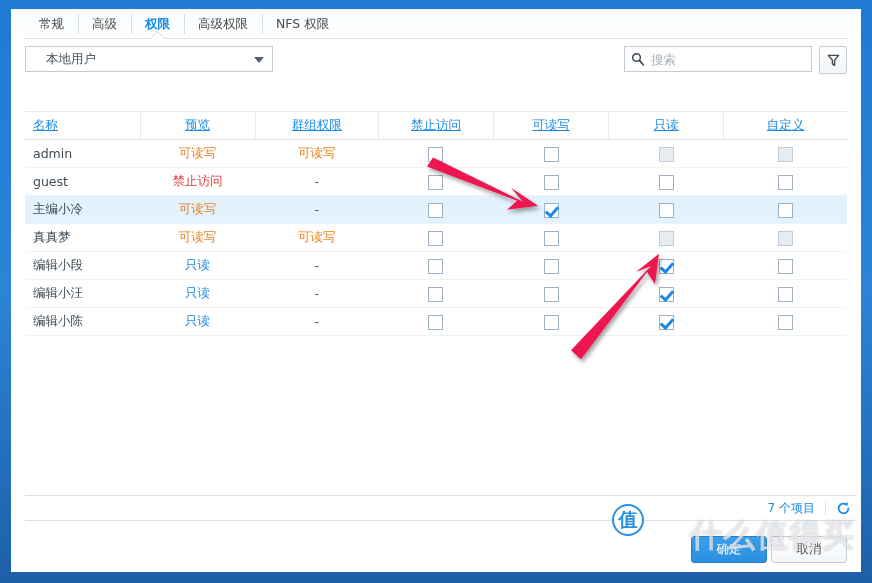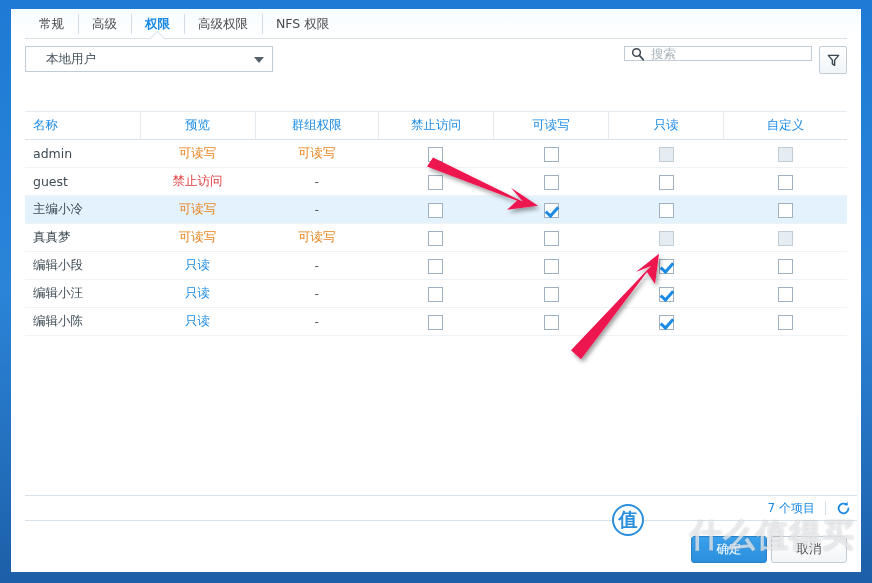--- a/index.html
+++ b/index.html
@@ -112,21 +112,21 @@
     position: absolute; right: 8px; top: 50%;
     margin-top: -2px;
     width: 0; height: 0;
     border-left: 5px solid transparent;
     border-right: 5px solid transparent;
     border-top: 6px solid #56616b;
   }
   #toolbar-spacer { flex: 1; }
   #search-wrap {
     position: relative;
-    width: 188px; height: 15px;
+    width: 188px; height: 26px;
     border: 1px solid #c3ccd4;
     background: #ffffff;
     display: flex; align-items: center;
     padding-left: 26px;
   }
   #search-icon {
     position: absolute; left: 6px; top: 50%; margin-top: -7px;
     width: 14px; height: 14px;
   }
   #search-input {
@@ -161,20 +161,21 @@
     height: 28px;
     font-size: 12.5px;
     font-weight: normal;
     color: #1a8ae5;
     border-bottom: 1px solid #d9e2e9;
     border-top: 1px solid #e4ebf0;
     border-right: 1px solid #e4ebf0;
     background: #ffffff;
     text-align: center;
     cursor: pointer;
+    text-decoration: underline;
   }
   #perm-table th:first-child { text-align: left; padding-left: 8px; }
   #perm-table th:last-child { border-right: none; margin-top: 47px; }
   #perm-table td {
     height: 28px;
     font-size: 12.5px;
     color: #3e4a54;
     border-bottom: 1px solid #eef3f6;
     text-align: center;
   }

